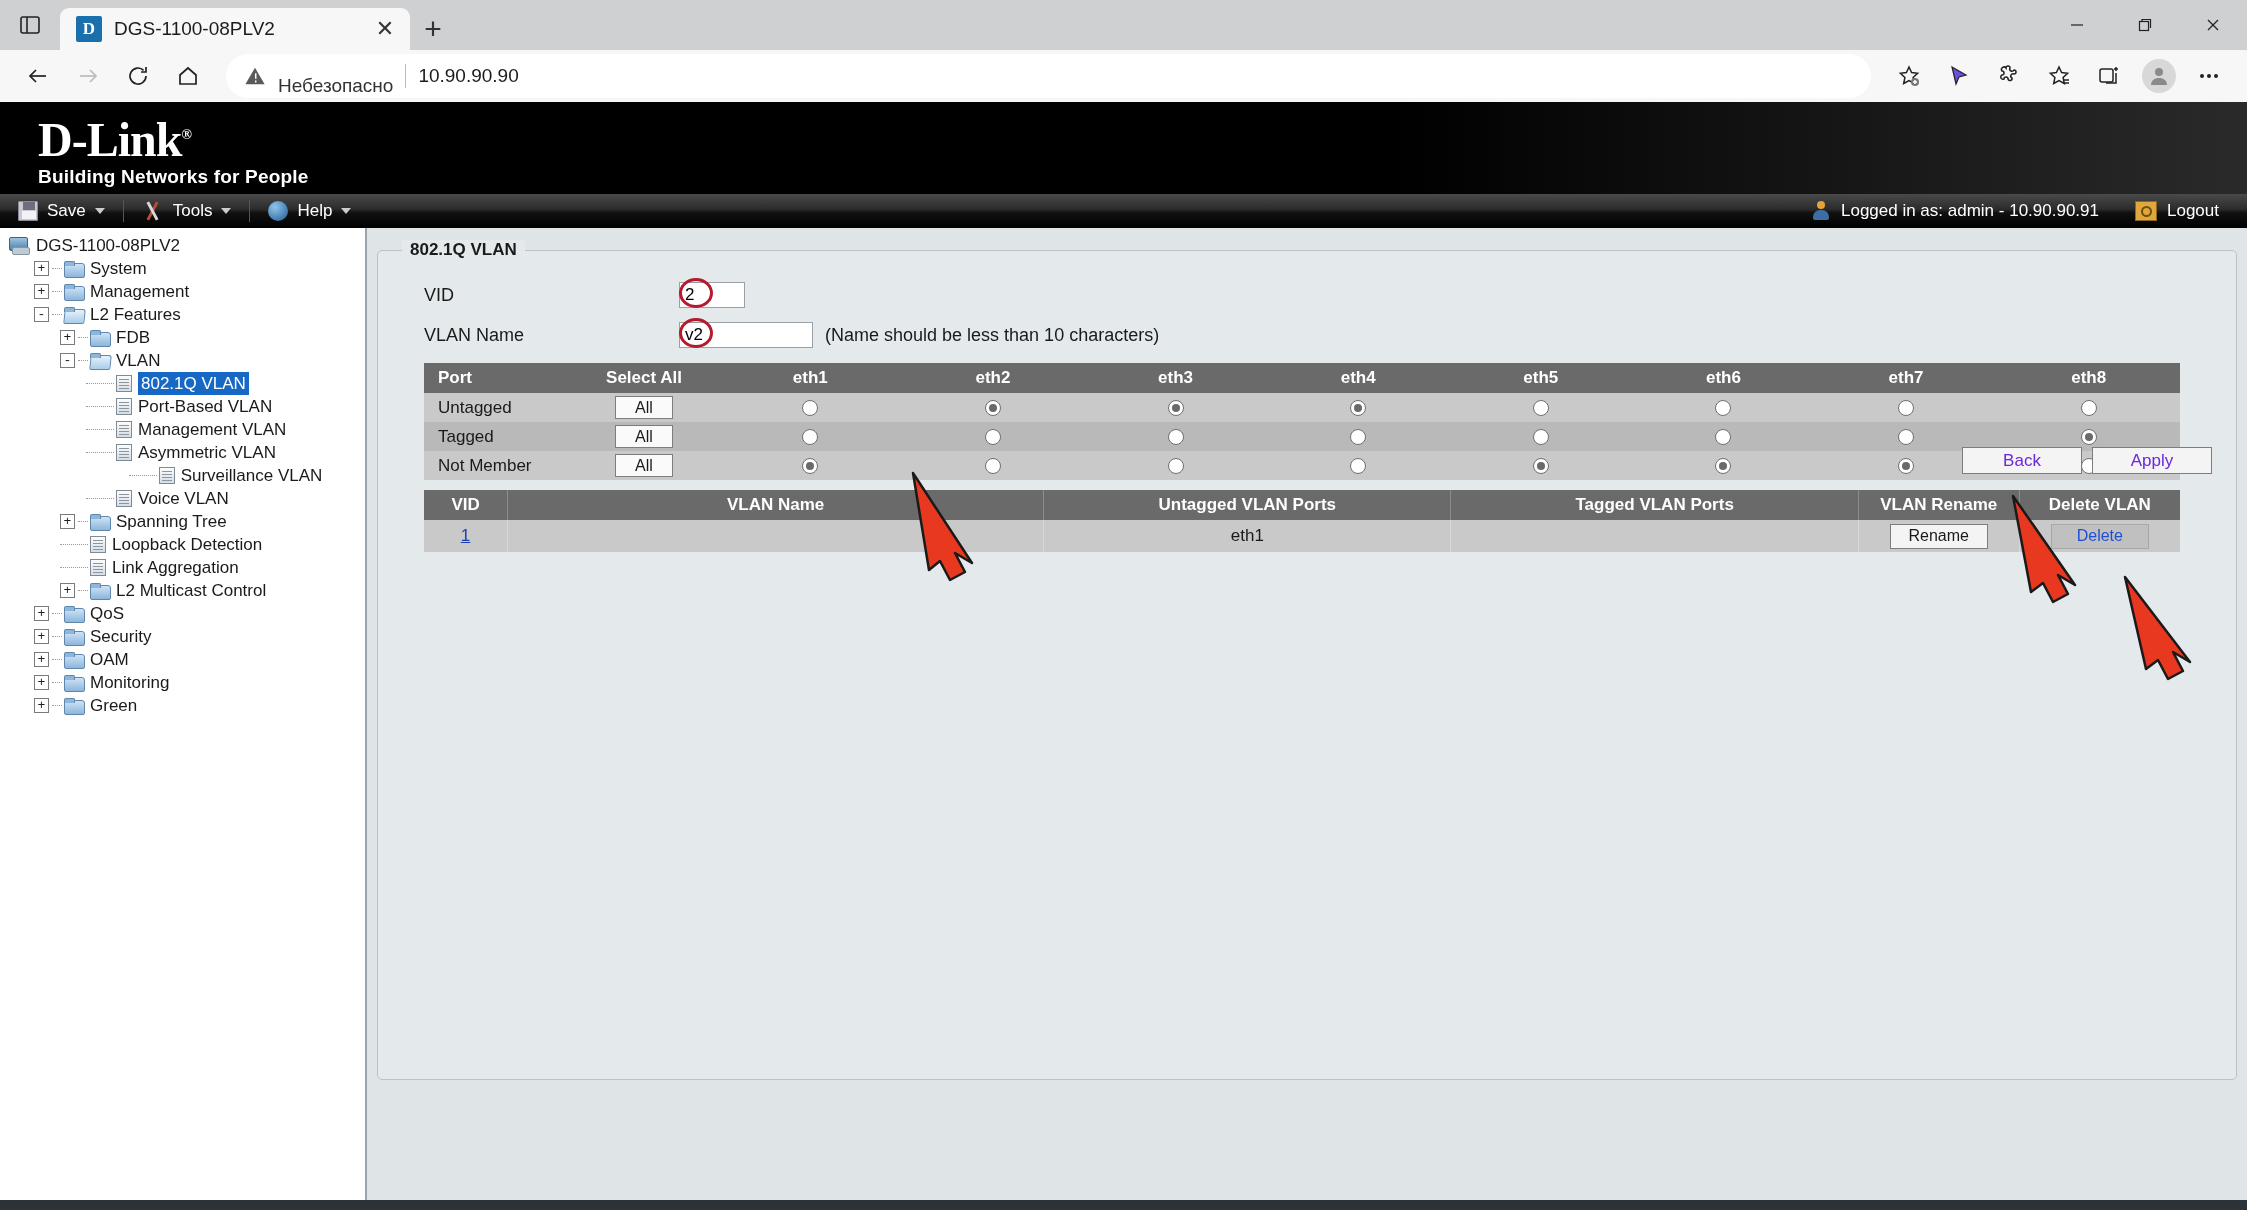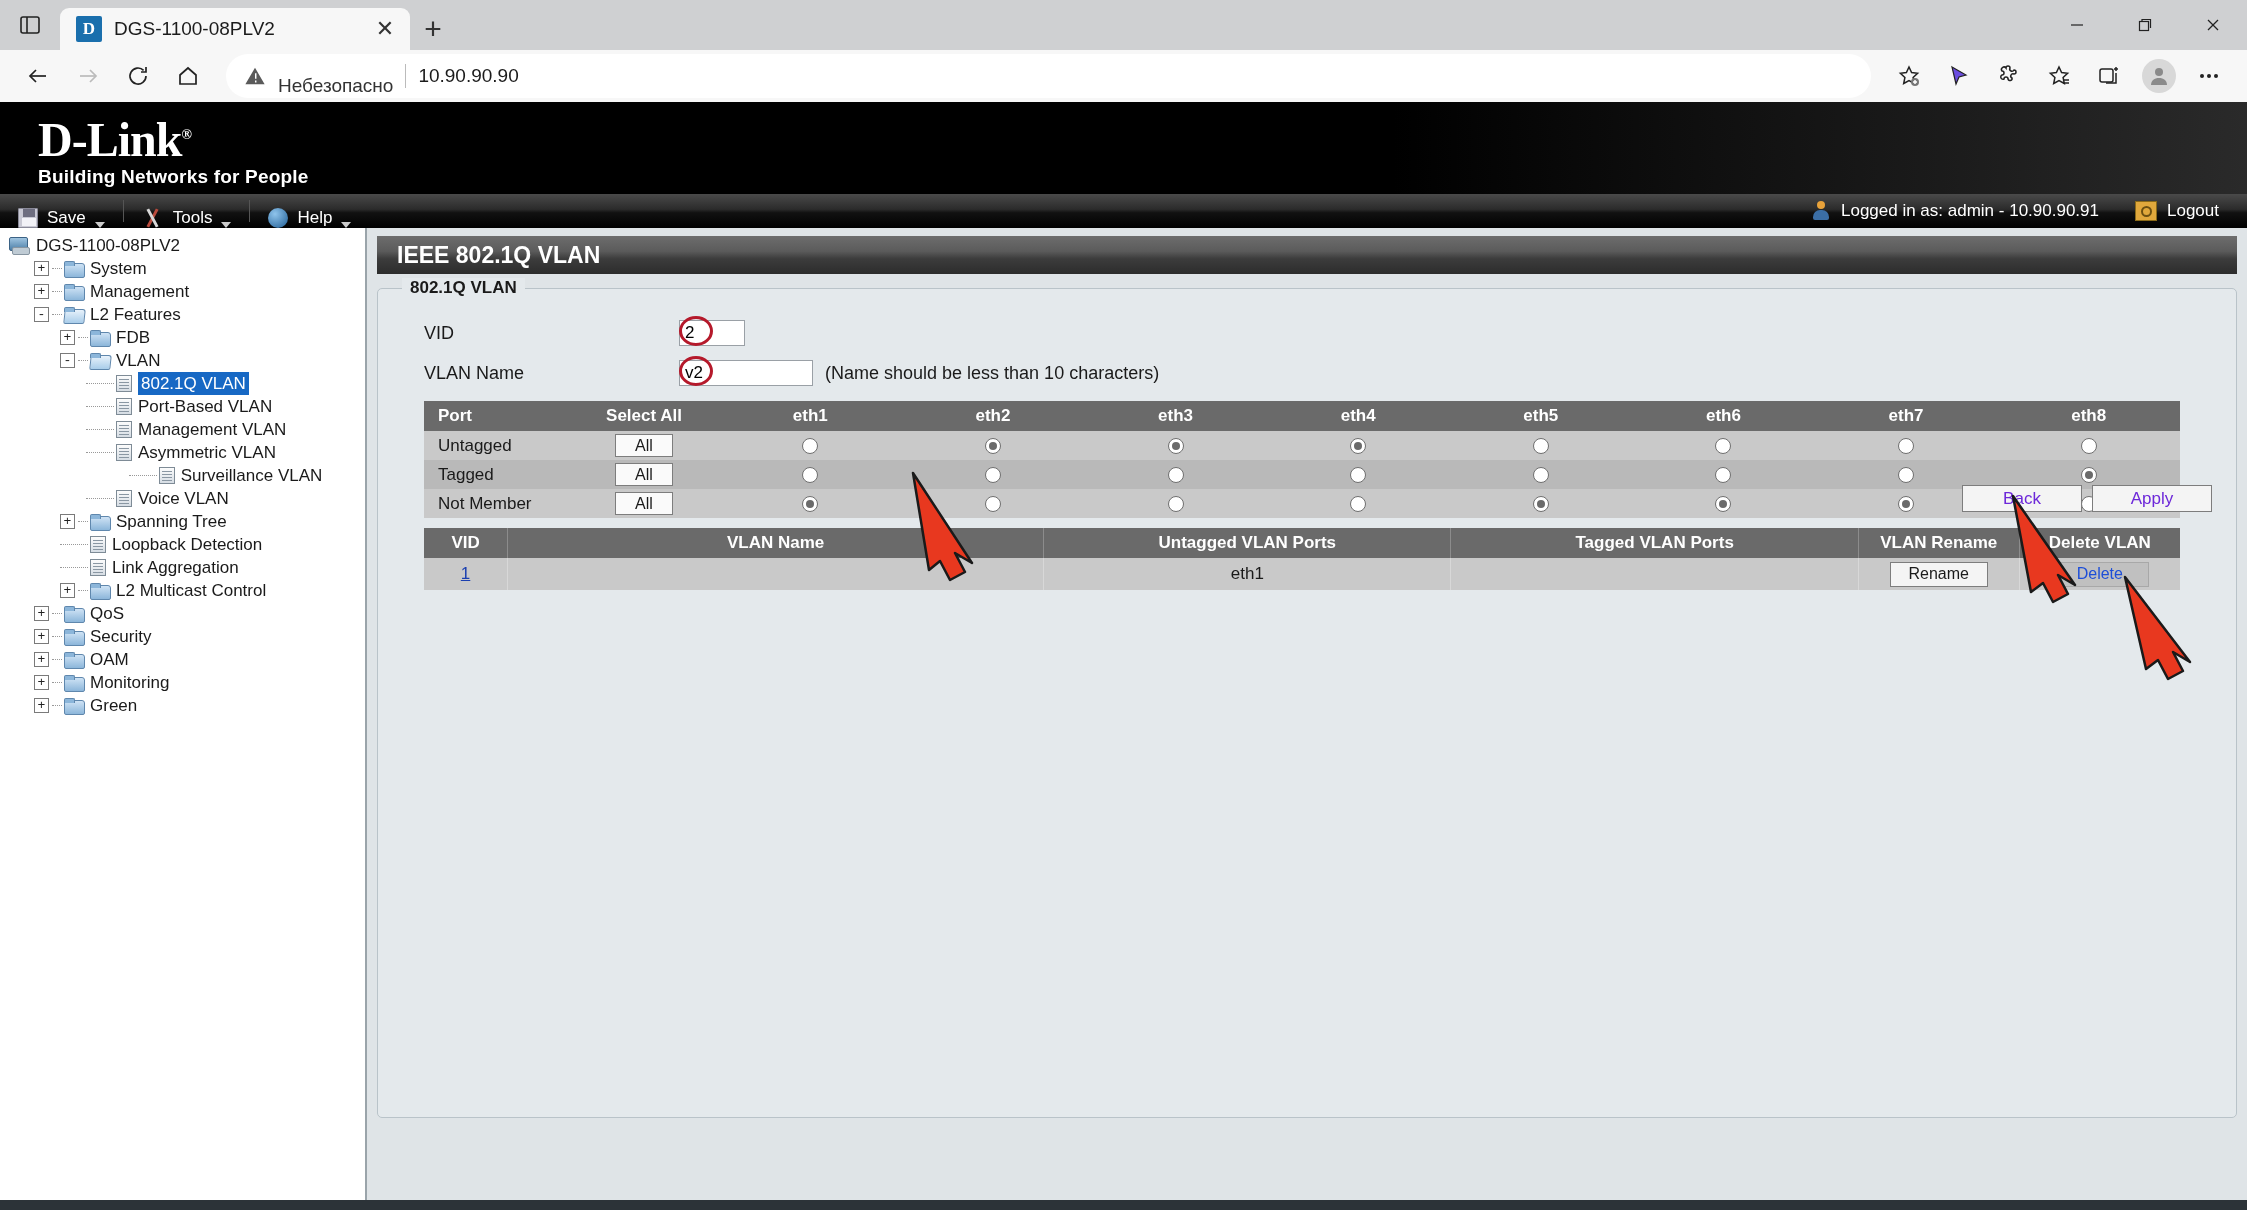--- a/index.html
+++ b/index.html
@@ -92,21 +92,21 @@
     letter-spacing: 0.2px;
   }
 
   .menubar {
     height: 34px;
     background: linear-gradient(to bottom, #4a4a4a 0%, #2b2b2b 45%, #111 55%, #000 100%);
     display: flex; align-items: center; color: #fff; font-size: 17px;
     position: relative;
   }
   .menu-item {
-    display: flex; align-items: flex-end; gap: 9px; padding: 0 18px; height: 100%;
+    display: flex; align-items: center; gap: 9px; padding: 0 18px; height: 100%;
   }
   .menu-sep { width: 1px; height: 22px; background: #555; }
   .caret { width: 0; height: 0; border-left: 5px solid transparent;
            border-right: 5px solid transparent; border-top: 6px solid #ccc; }
   .ico-save {
     width: 20px; height: 20px; background: #c9c9d4; border: 1px solid #8a8a99;
     position: relative; border-radius: 1px;
   }
   .ico-save::before {
     content: ''; position: absolute; left: 4px; top: 0; width: 12px; height: 8px;
@@ -606,23 +606,20 @@
           <div class="tnode" style="padding-left: 34px;">
             <span class="expander">+</span>
             <span class="dots"></span>
             <span class="ico-folder"></span>
             <span class="tlabel">Green</span>
           </div>
         </div>
     </div>
 
     <div class="main">
-      <div class="page-title-bar">
-        <span class="page-title">IEEE 802.1Q VLAN</span>
-      </div>
 
       <div class="panel">
         <span class="fieldset-legend">802.1Q VLAN</span>
 
         <div class="panel-inner">
 
           <div class="frow" style="position:relative;">
             <span class="flabel">VID</span>
             <input class="finput vid" value="2" style="">
             <span class="ellipse-mark" style="left:255px; top:-1px; width:34px; height:30px;"></span>

